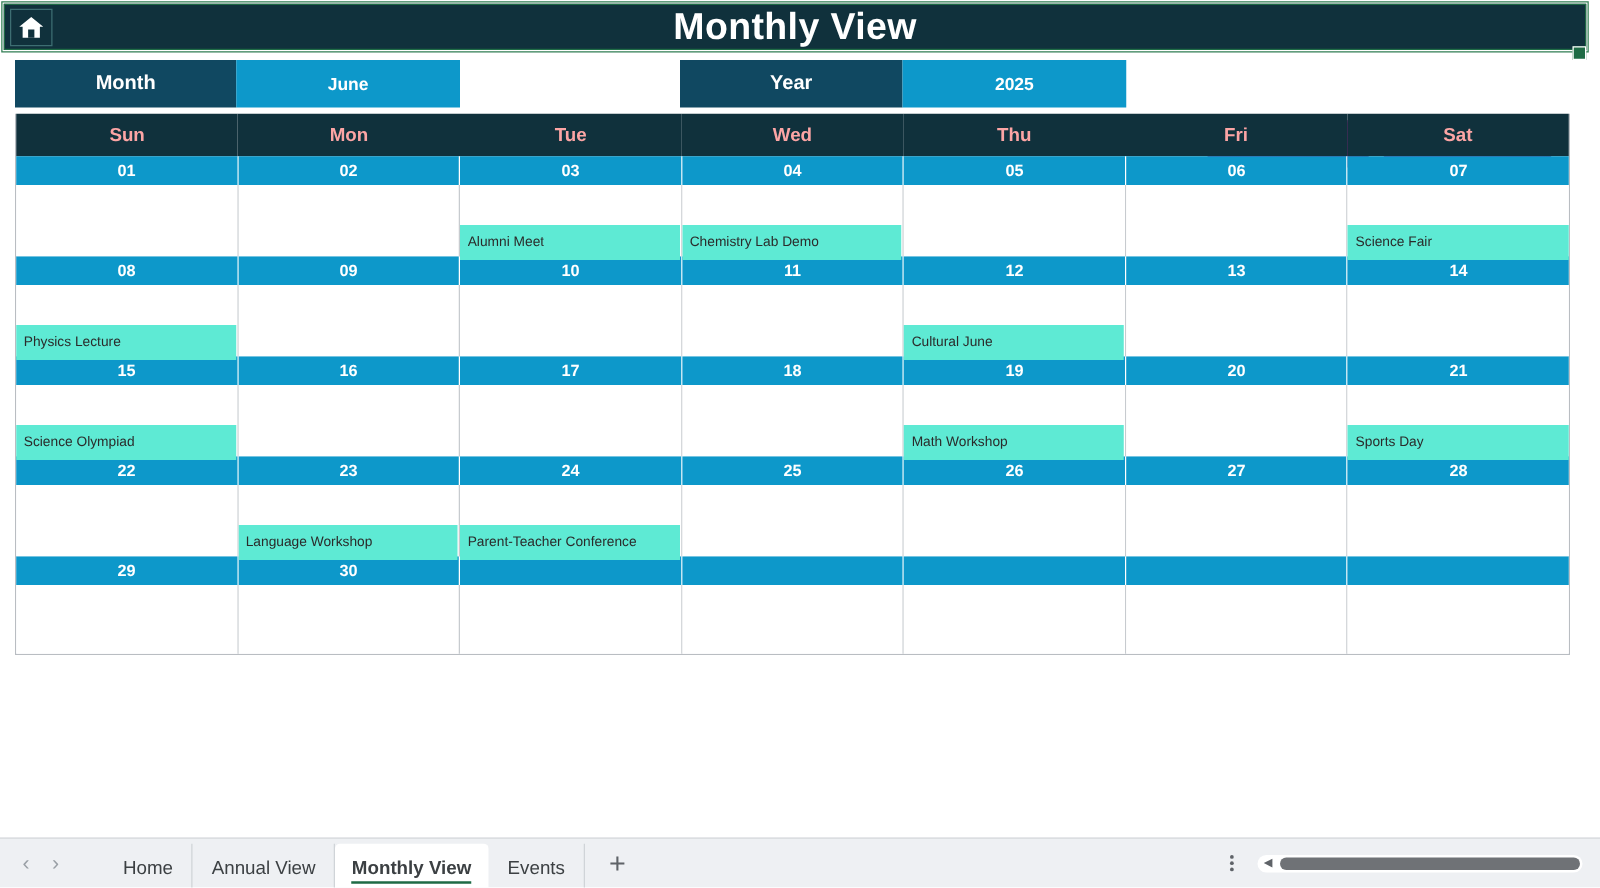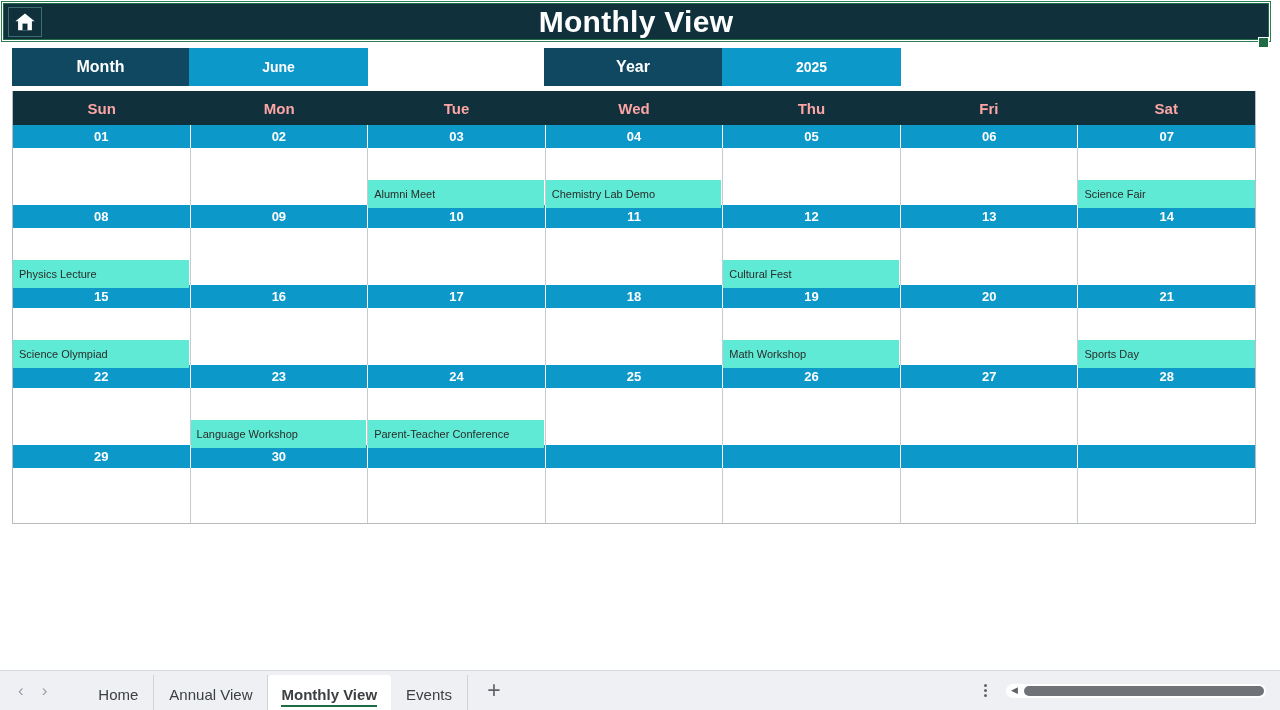--- a/index.html
+++ b/index.html
@@ -373,21 +373,21 @@
         <div class="cal-cell">
           <div class="event-band inset">
             <span class="event-text">Physics Lecture</span>
           </div>
         </div>
         <div class="cal-cell"></div>
         <div class="cal-cell"></div>
         <div class="cal-cell"></div>
         <div class="cal-cell">
           <div class="event-band inset">
-            <span class="event-text">Cultural Fest</span>
+            <span class="event-text">Cultural June</span>
           </div>
         </div>
         <div class="cal-cell"></div>
         <div class="cal-cell"></div>
       </div>
       <div class="cal-row date-row">
         <div class="cal-cell">15</div>
         <div class="cal-cell">16</div>
         <div class="cal-cell">17</div>
         <div class="cal-cell">18</div>

